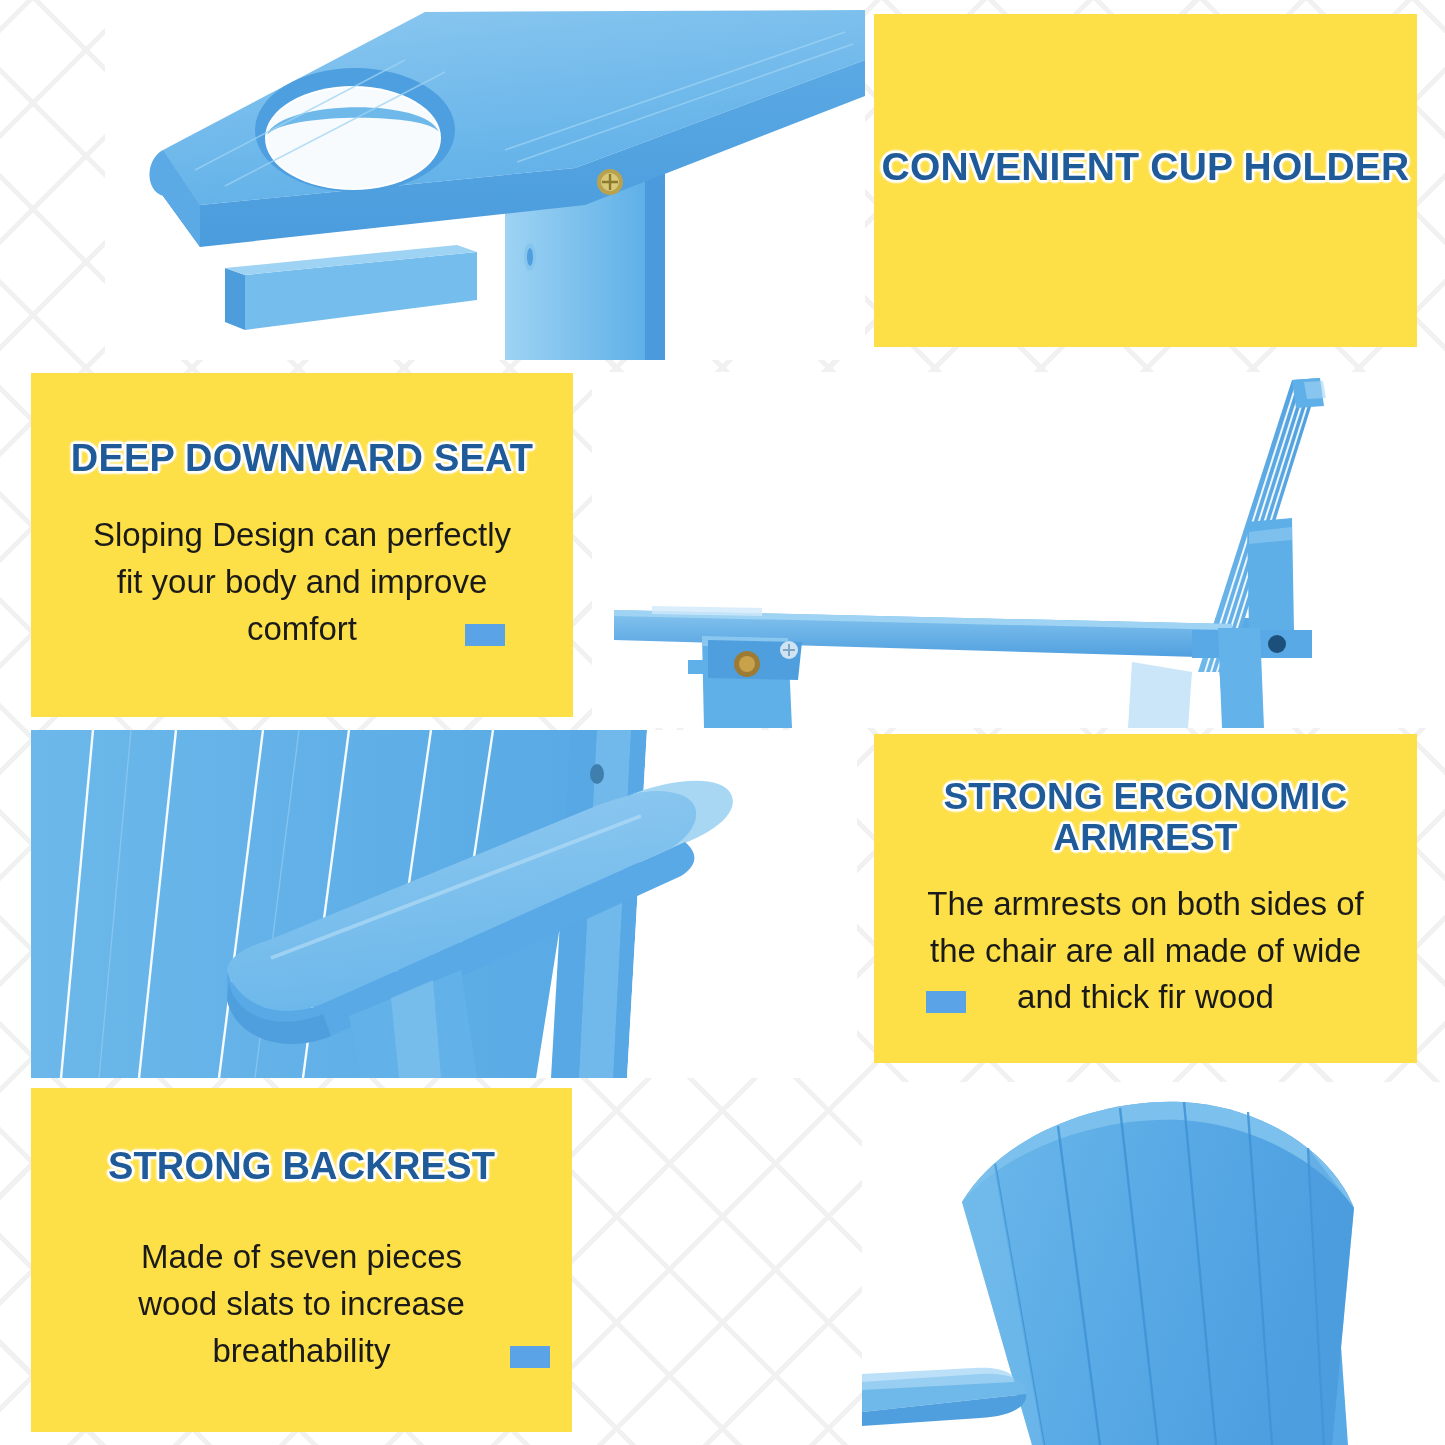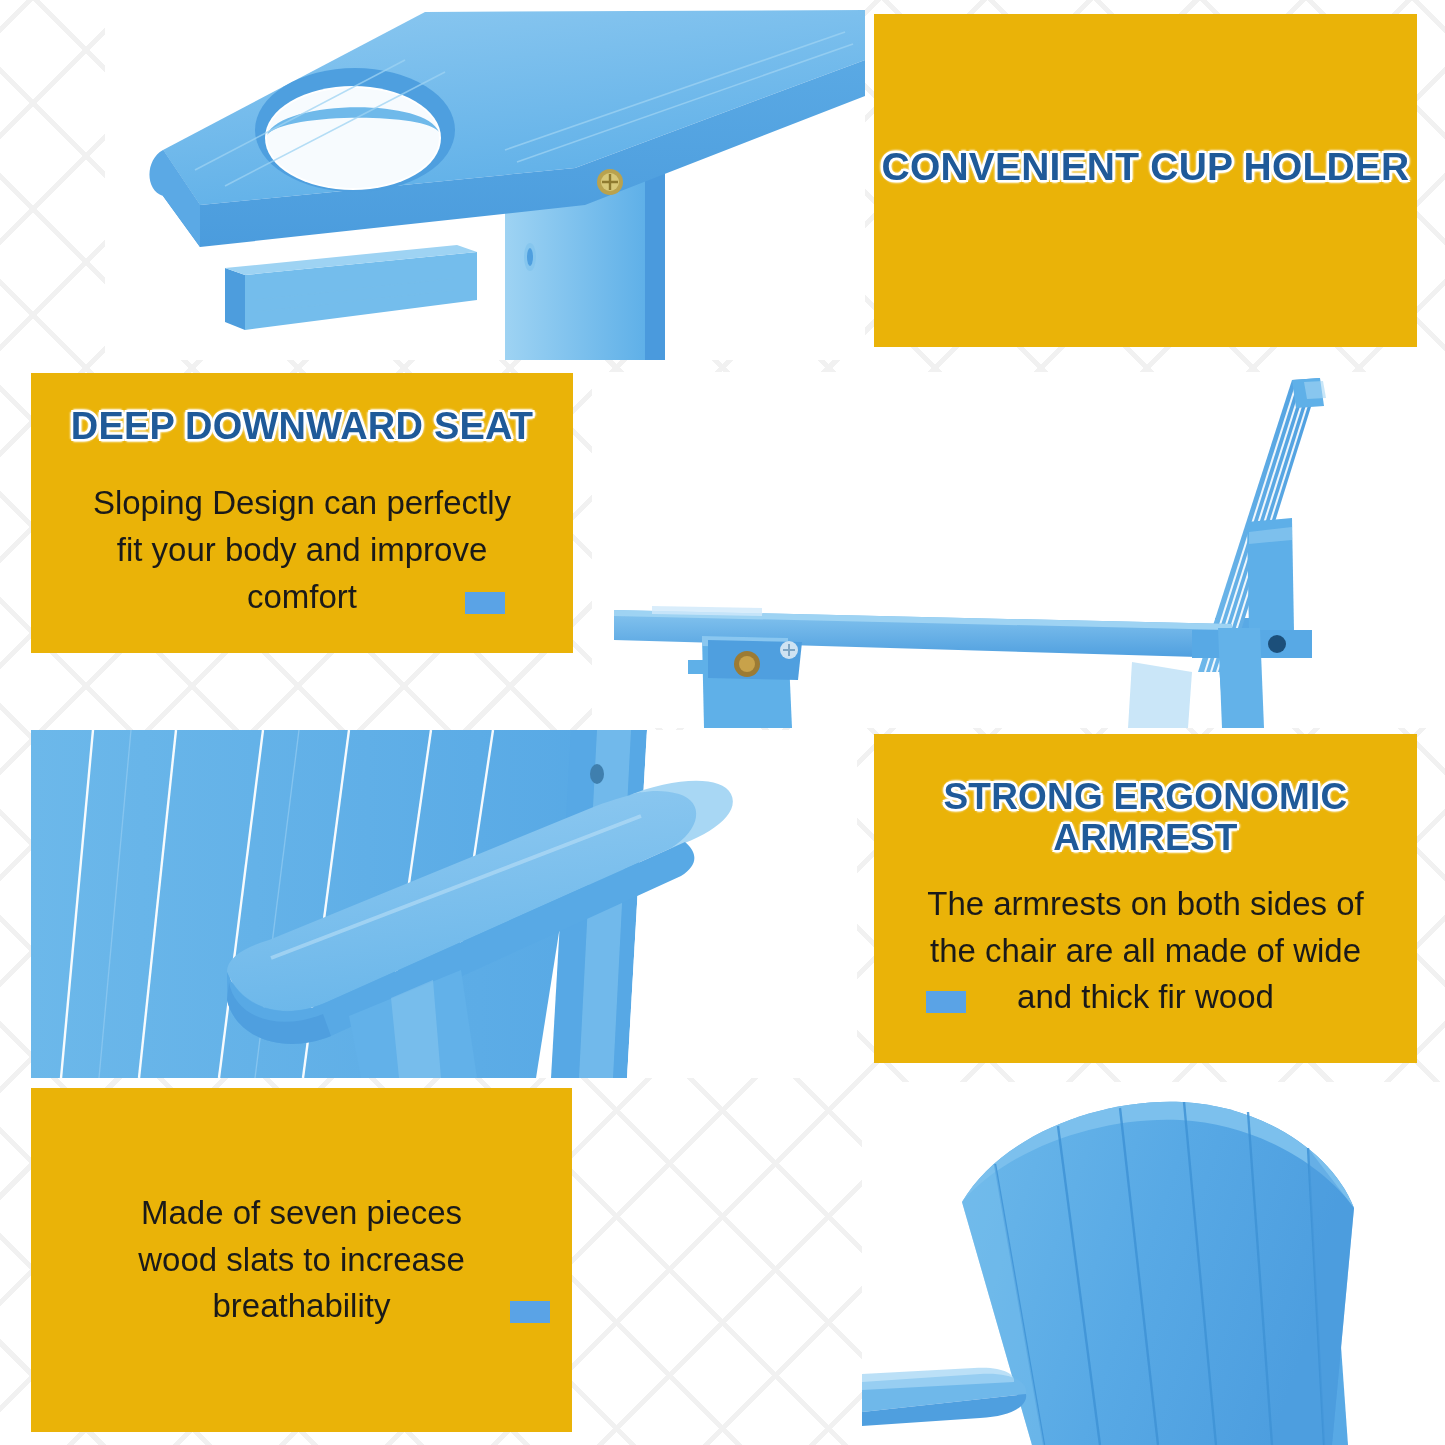--- a/index.html
+++ b/index.html
@@ -16,21 +16,21 @@
     background-image:
       repeating-linear-gradient(45deg, transparent 0 70px, #f1f1f1 70px 75px),
       repeating-linear-gradient(-45deg, transparent 0 70px, #f1f1f1 70px 75px);
     z-index:0;
   }
   #stage{ position:absolute; inset:0; z-index:1; }
 
   
   .panel{
     position:absolute;
-    background:#eab308;
+    background:#fde047;
     display:flex; flex-direction:column;
     align-items:center; justify-content:center;
     text-align:center;
   }
   .panel-title{
     color:#1f5a99;
     font-weight:bold;
     letter-spacing:.2px;
     line-height:1.12;
     text-shadow:
@@ -49,21 +49,21 @@
     background:#5aa3e6;
     vertical-align:middle;
     position:absolute;
   }
 
   #panel-cup       { left:874px;  top:14px;   width:543px; height:333px; }
   #panel-cup .panel-title{ font-size:39px; margin-bottom:27px; }
   #panel-cup .panel-body{ font-size:33px; width:470px; }
   #panel-cup .marker{ left:58px; bottom:7px; }
 
-  #panel-seat      { left:31px;   top:373px;  width:542px; height:280px; }
+  #panel-seat      { left:31px;   top:373px;  width:542px; height:344px; }
   #panel-seat .panel-title{ font-size:38px; margin-bottom:32px; }
   #panel-seat .panel-body{ font-size:33px; width:450px;text-align:center; }
   #panel-seat .marker{ right:22px; bottom:7px; }
 
   #panel-armrest   { left:874px;  top:734px;  width:543px; height:329px; }
   #panel-armrest .panel-title{ font-size:37px; margin-bottom:22px; }
   #panel-armrest .panel-body{ font-size:33px; width:480px; }
   #panel-armrest .marker{ left:20px; bottom:8px; }
 
   #panel-backrest  { left:31px;   top:1088px; width:541px; height:344px; }
@@ -266,20 +266,21 @@
 
   <div class="panel" id="panel-armrest">
     <div class="panel-title">STRONG ERGONOMIC ARMREST</div>
     <div class="panel-body">
       <span class="marker"></span>
       <span>The armrests on both sides of the chair are all made of wide and thick fir wood</span>
     </div>
   </div>
 
   <div class="panel" id="panel-backrest">
+    <div class="panel-title">STRONG BACKREST</div>
     <div class="panel-body">
       <span class="marker"></span>
       <span>Made of seven pieces wood slats to increase breathability</span>
     </div>
   </div>
 
   <div class="photo" id="photo-back">
     <svg viewBox="0 0 583 363" preserveAspectRatio="none">
       <defs>
         <linearGradient id="bFan" x1="0" y1="0" x2="1" y2="0.3">

